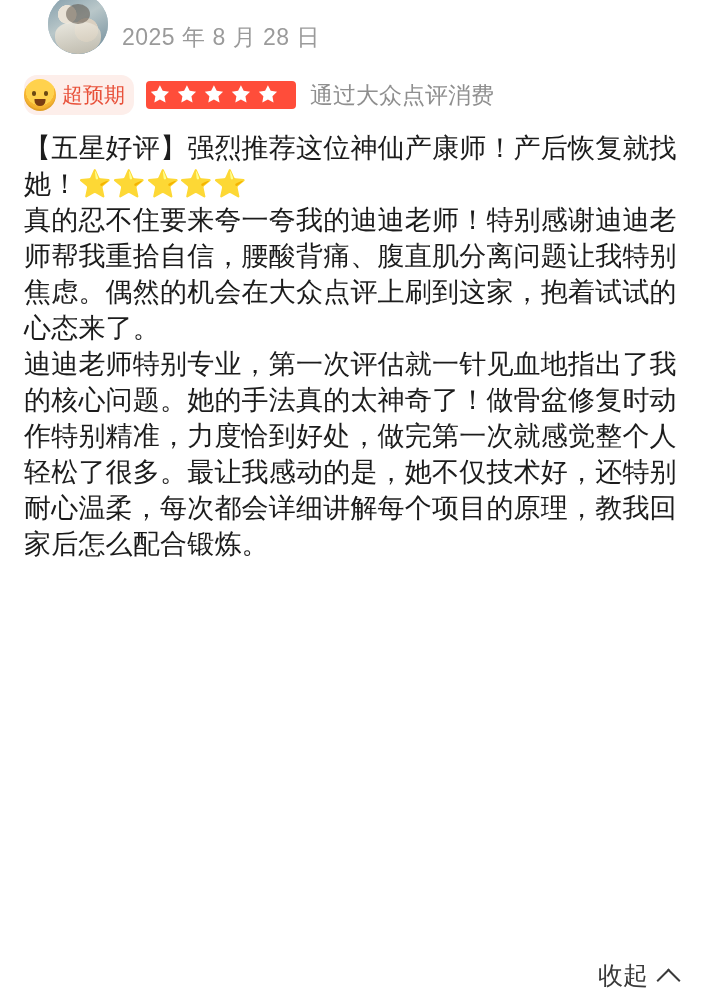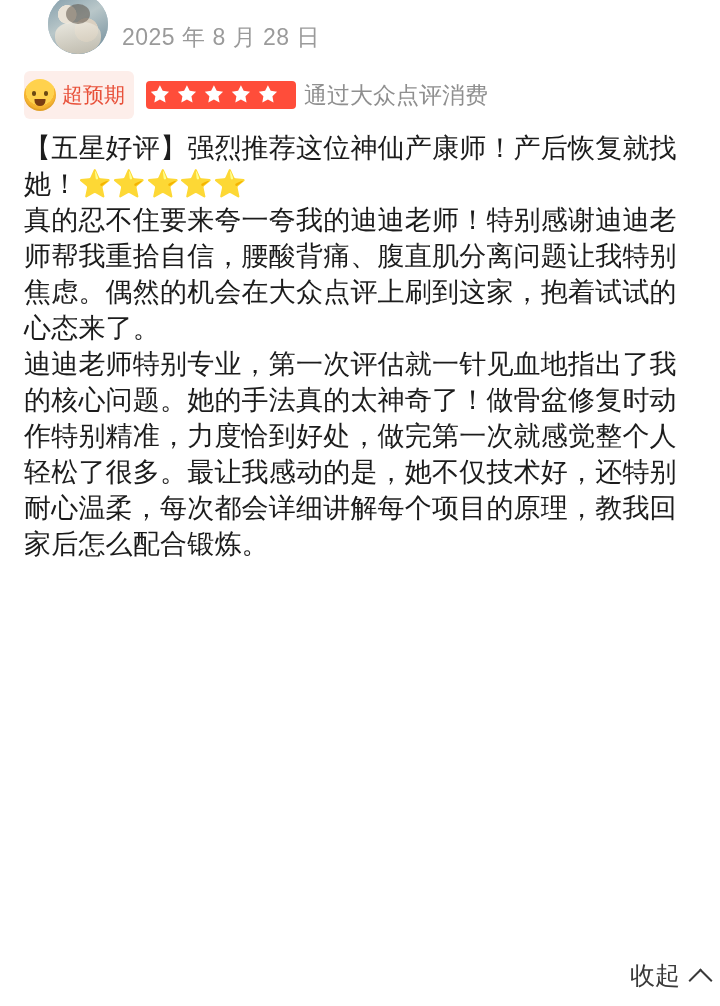--- a/index.html
+++ b/index.html
@@ -72,23 +72,23 @@
   
   .meta-row {
     display: flex;
     align-items: center;
     margin-top: 14px;
     height: 34px;
   }
   .badge {
     display: inline-flex;
     align-items: center;
-    height: 48px;
+    height: 40px;
     background: #fdeeea;
-    border-radius: 6px;
+    border-radius: 13px;
     padding-right: 9px;
     position: relative;
   }
   .badge-face {
     width: 32px; height: 32px;
     border-radius: 50%;
     background: radial-gradient(circle at 50% 38%, #ffd24d 0 55%, #f7b733 56%, #e89b1c 100%);
     position: relative;
     flex: 0 0 32px;
     box-shadow: inset 0 -2px 0 rgba(0,0,0,.06);
@@ -124,39 +124,39 @@
     background: #ff4d3a;
     border-radius: 4px;
     padding: 3px 5px;
     margin-left: 12px;
     height: 28px;
   }
   .stars svg { display: block; }
   .channel {
     font-size: 23px;
     color: #8f8f8f;
-    margin-left: 8px;
+    margin-left: 14px;
     white-space: nowrap;
   }
 
   
   .review {
     margin-top: 18px;
     font-size: 27px;
     line-height: 36px;
     color: #1c1c1c;
     letter-spacing: .2px;
   }
   .review p { margin: 0; }
   .review .title { font-weight: normal; }
 
   
   .collapse-row {
     position: absolute;
-    right: 8px;
+    right: 40px;
     bottom: 14px;
     display: flex;
     align-items: center;
     gap: 10px;
     color: #3a3a3a;
     font-size: 25px;
   }
   .chev {
     width: 22px; height: 22px;
     position: relative;

